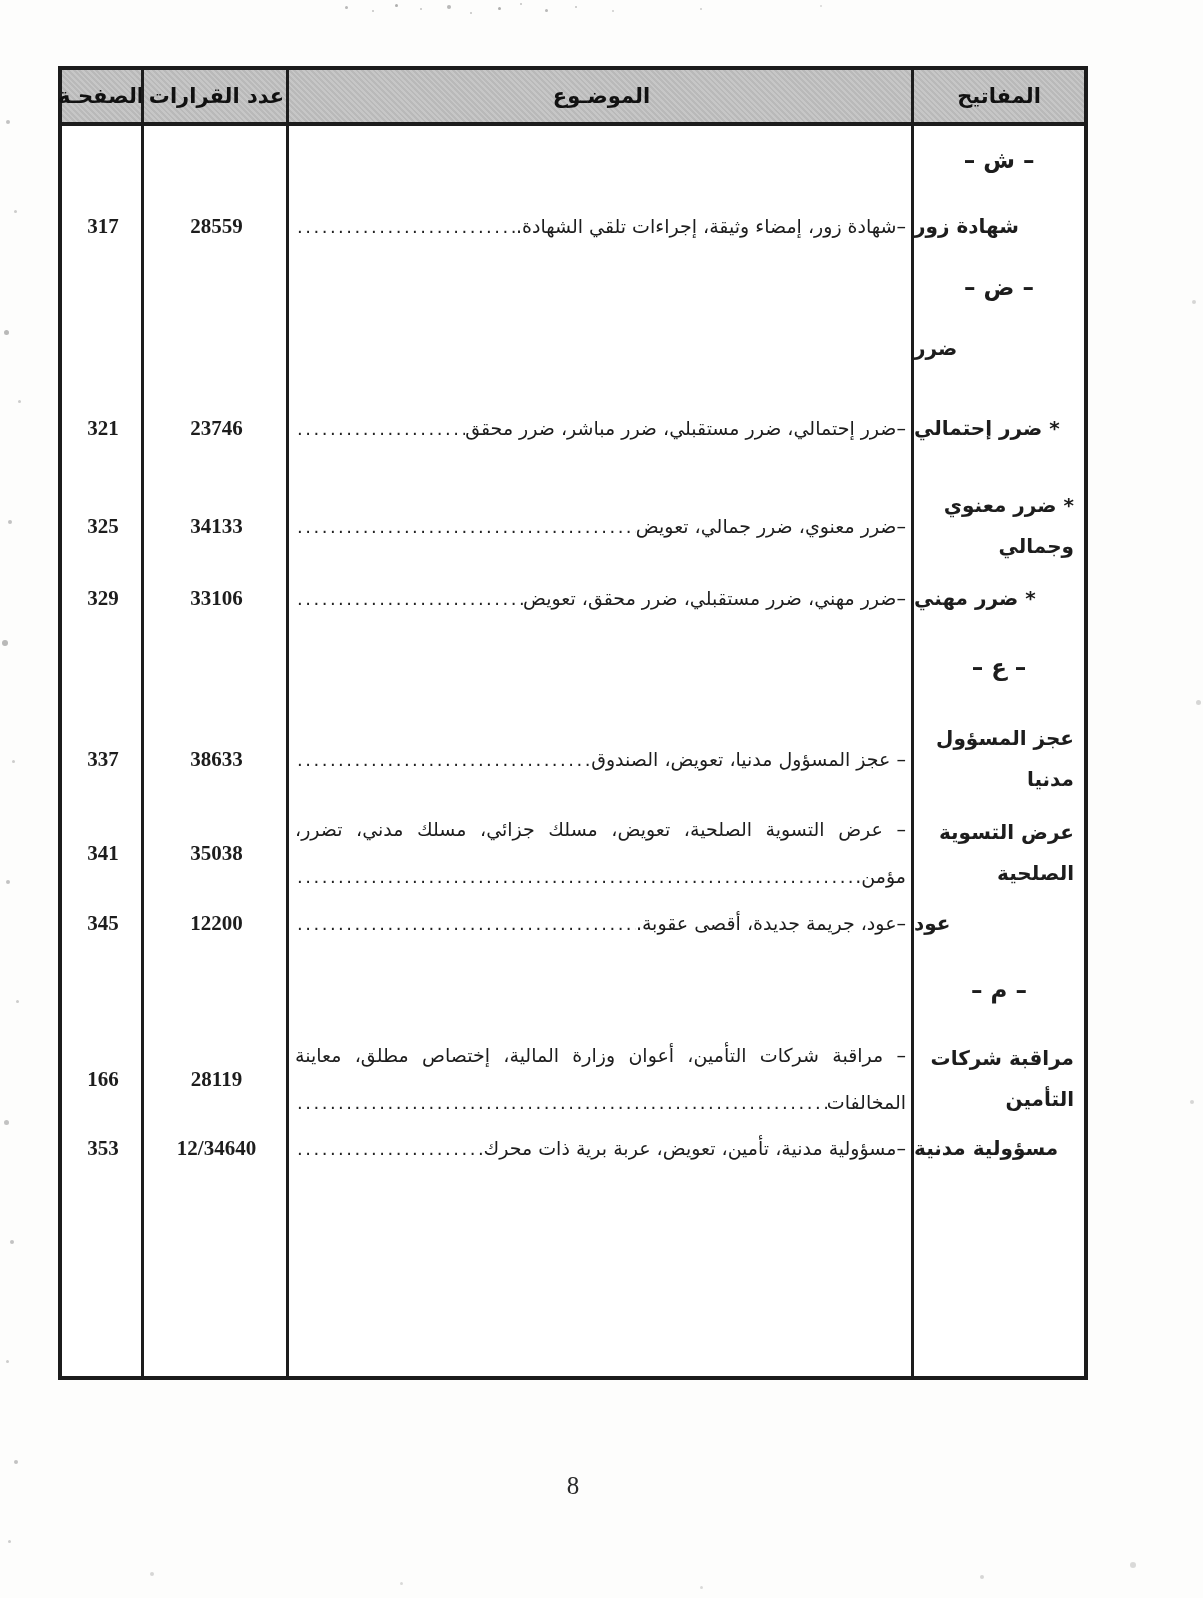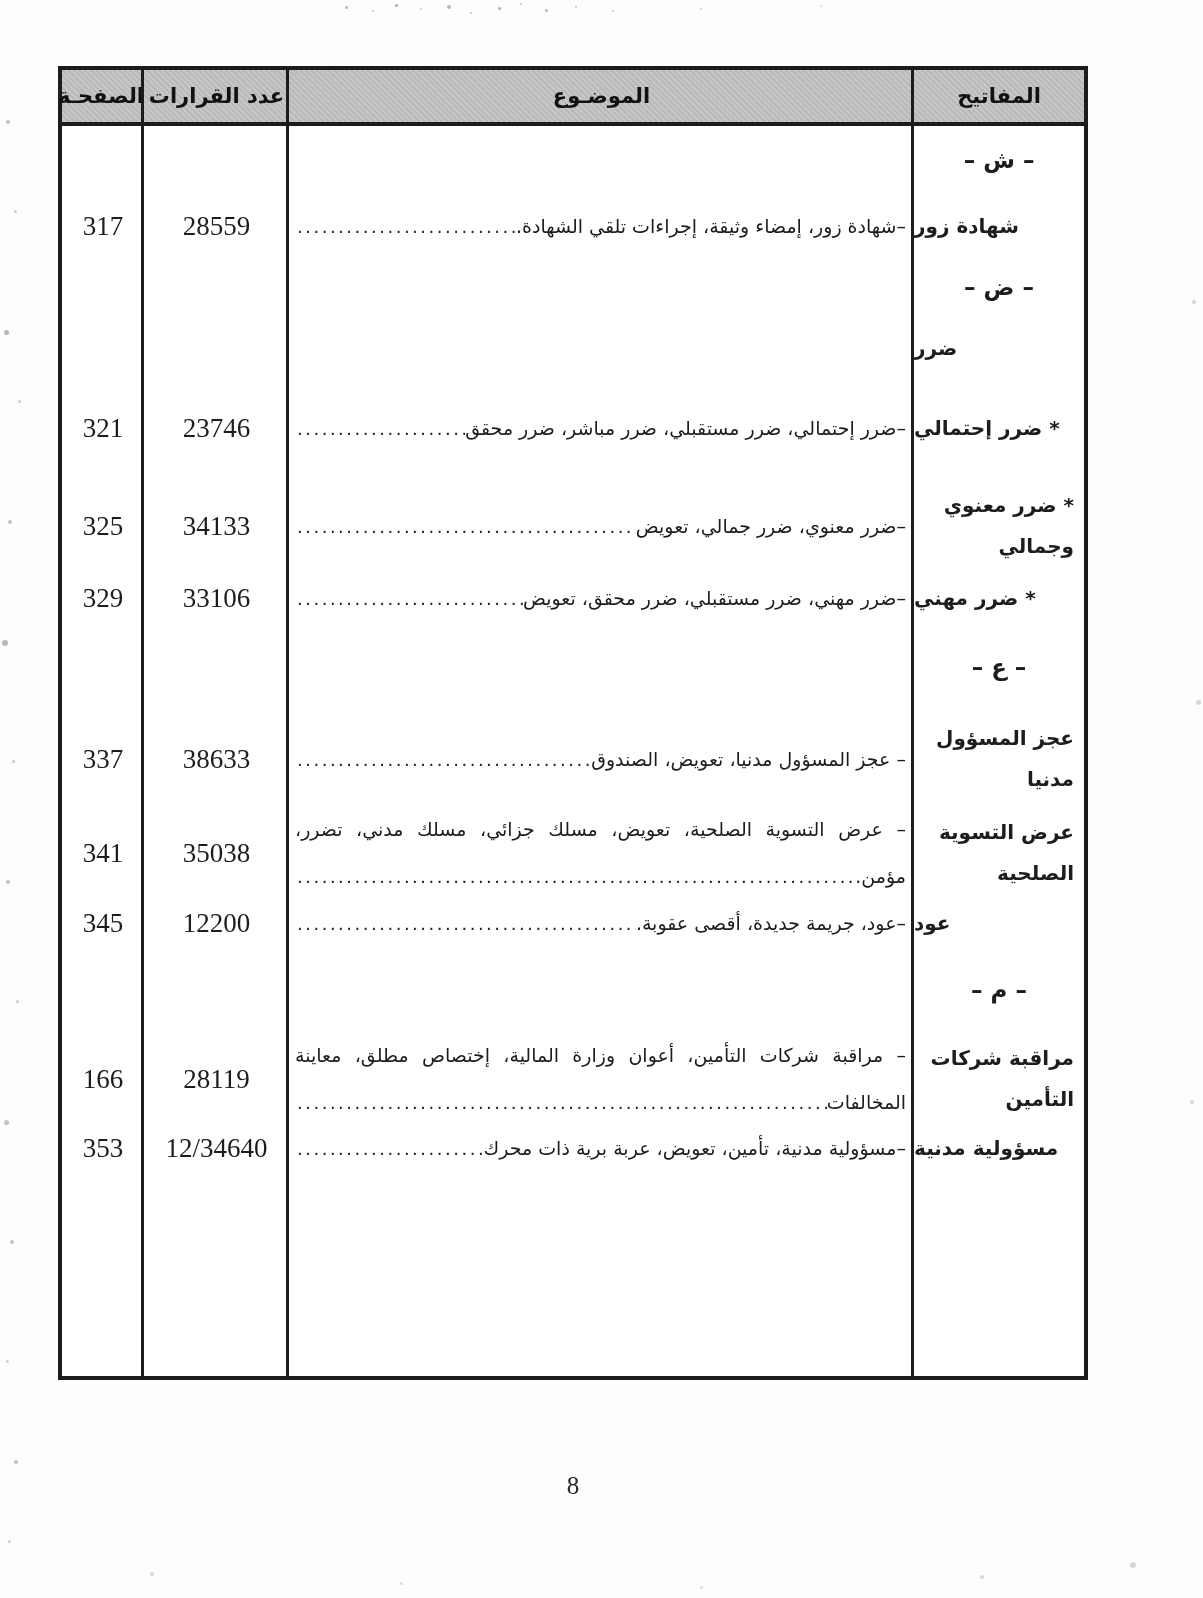--- a/index.html
+++ b/index.html
@@ -66,21 +66,21 @@
   .kline .dots {
     flex:1 1 auto; min-width:0; overflow:hidden; white-space:nowrap;
     direction:ltr; letter-spacing:2.5px; font-size:18px; color:#222;
     padding-inline:2px;
   }
   .kline.just { display:block; text-align:justify; text-align-last:justify; white-space:normal; }
 
   .c-dec, .c-page {
     justify-content:center; direction:ltr;
     font-family:"Liberation Serif","DejaVu Serif",serif;
-    font-weight:normal; font-size:27px;
+    font-weight:bold; font-size:21px;
   }
 
   
   .page-num {
     position:absolute; left:58px; top:1472px; width:1030px;
     text-align:center;
     font-family:"Liberation Serif","DejaVu Serif",serif;
     font-size:25px; color:#2a2a2a;
   }
 

